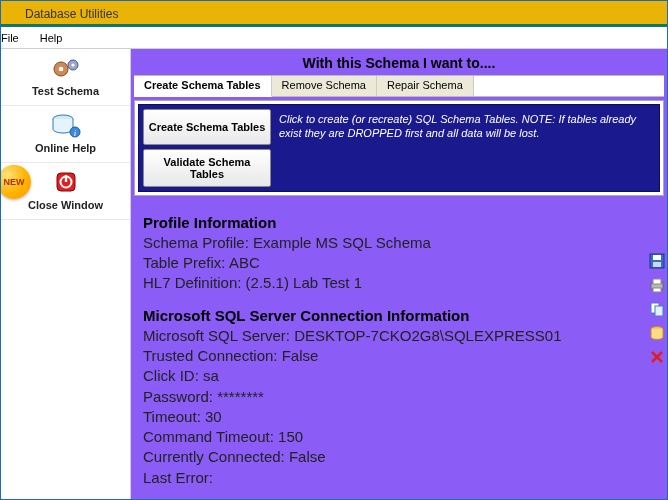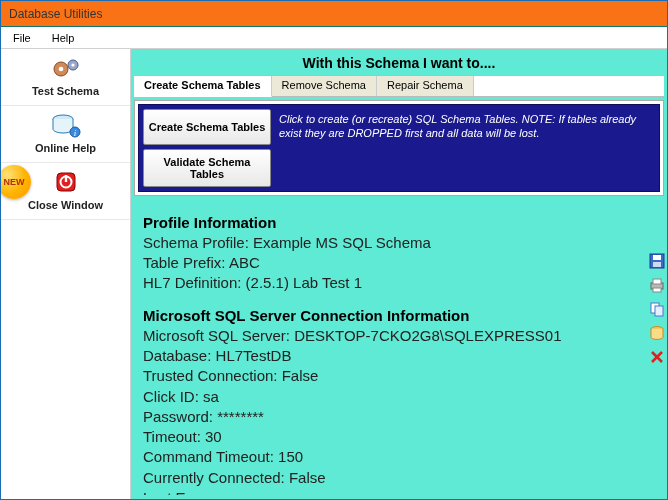--- a/index.html
+++ b/index.html
@@ -7,29 +7,28 @@
   body {
     font-family: Tahoma, "Segoe UI", Arial, sans-serif;
     font-size: 11px;
     background: #fff;
     width: 668px; height: 500px;
     overflow: hidden;
     border: 1px solid #1a6db5;
   }
   .titlebar {
     height: 26px; line-height: 26px;
-    padding-left: 8px;
+    padding-left: 24px;
     font-size: 12px;
     color: #333;
-    background: #f97316;
-    border-bottom: 1px solid #0f766e;
+    background: #eab308;
+    border-bottom: 3px solid #0f766e;
   }
   .menubar {
     height: 22px; line-height: 22px;
-    padding-left: 12px;
     background: #fff;
     border-bottom: 1px solid #d0d0d0;
   }
   .menubar span { margin-right: 18px; cursor: default; }
   .client {
     display: flex;
     height: calc(500px - 26px - 22px - 2px);
     background: #fff;
   }
   
@@ -53,21 +52,21 @@
     background: radial-gradient(circle at 30% 30%, #ffe27a, #ffb400 55%, #ff9800);
     border-radius: 50%;
     color: #b03000; font-weight: bold; font-size: 9px;
     text-align: center; line-height: 34px;
     box-shadow: 0 1px 3px rgba(0,0,0,.3);
     z-index: 5;
   }
   
   .main {
     flex: 1;
-    background: #5eead4;
+    background: #8b5cf6;
     position: relative;
     display: flex; flex-direction: column;
   }
   .heading {
     text-align: center;
     font-weight: bold;
     font-size: 14px;
     padding: 6px 0 4px 0;
     color: #000;
   }
@@ -238,21 +237,20 @@
     </div>
 
     <div class="info">
       <div class="sect">Profile Information</div>
       <div>Schema Profile: Example MS SQL Schema</div>
       <div>Table Prefix: ABC</div>
       <div>HL7 Definition: (2.5.1) Lab Test 1</div>
 
       <div class="sect" style="margin-top:12px">Microsoft SQL Server Connection Information</div>
       <div>Microsoft SQL Server: DESKTOP-7CKO2G8\SQLEXPRESS01</div>
-      <div>Database: HL7TestDB</div>
       <div>Trusted Connection: False</div>
       <div>Click ID: sa</div>
       <div>Password: ********</div>
       <div>Timeout: 30</div>
       <div>Command Timeout: 150</div>
       <div>Currently Connected: False</div>
       <div>Last Error:</div>
     </div>
 
     <div class="iconstrip">

